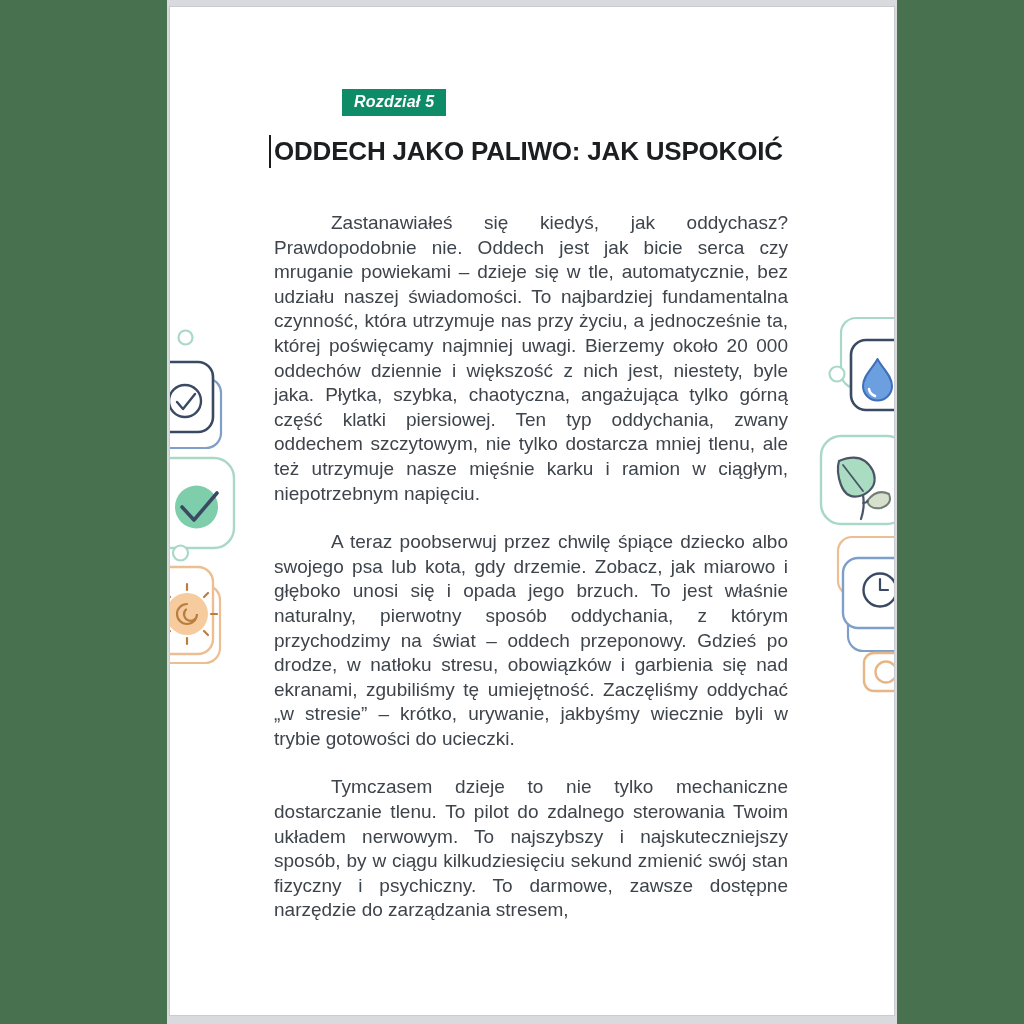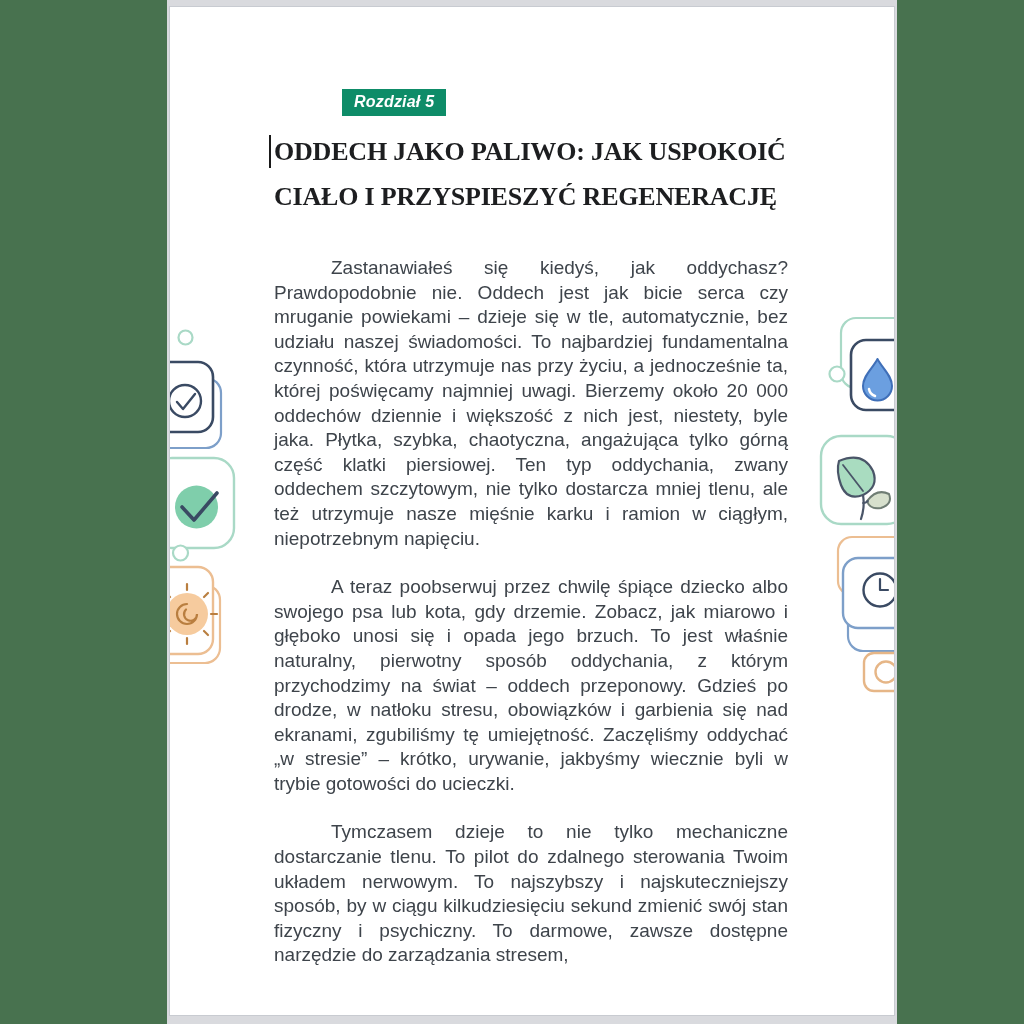--- a/index.html
+++ b/index.html
@@ -26,21 +26,21 @@
     background:#0e8c68;color:#ffffff;
     font-size:16px;font-weight:bold;font-style:italic;
     padding:4px 12px 5px 12px;letter-spacing:0.2px;
   }
   .page-title{
     position:relative;
     margin:13px 0 0 0;padding:0;
     font-size:26px;line-height:45px;font-weight:bold;
     color:#1d1e20;letter-spacing:-0.2px;
   }
-  .page-title .tline{display:block;white-space:nowrap;font-family:Liberation Serif, serif;}
+  .page-title .tline{display:block;white-space:nowrap;}
   .text-cursor{
     position:absolute;left:-5px;top:6px;width:2px;height:33px;background:#1a1a1a;
   }
   .body-text{margin-top:37px;}
   .body-text p{
     margin:0 0 24px 0;
     font-size:19px;line-height:24.6px;
     color:#3e444b;text-align:justify;text-indent:57px;
   }
   .deco{position:absolute;}
@@ -50,21 +50,20 @@
 <body>
 
 <div class="viewer-column">
   <div class="page">
 
     <div class="content">
       <div class="chapter-badge">Rozdział 5</div>
       <h1 class="page-title">
         <div class="text-cursor"></div>
         <span class="tline">ODDECH JAKO PALIWO: JAK USPOKOIĆ</span>
-        <span class="tline">CIAŁO I PRZYSPIESZYĆ REGENERACJĘ</span>
       </h1>
       <div class="body-text">
         <p>Zastanawiałeś się kiedyś, jak oddychasz? Prawdopodobnie nie. Oddech jest jak bicie serca czy mruganie powiekami – dzieje się w tle, automatycznie, bez udziału naszej świadomości. To najbardziej fundamentalna czynność, która utrzymuje nas przy życiu, a jednocześnie ta, której poświęcamy najmniej uwagi. Bierzemy około 20 000 oddechów dziennie i większość z nich jest, niestety, byle jaka. Płytka, szybka, chaotyczna, angażująca tylko górną część klatki piersiowej. Ten typ oddychania, zwany oddechem szczytowym, nie tylko dostarcza mniej tlenu, ale też utrzymuje nasze mięśnie karku i ramion w ciągłym, niepotrzebnym napięciu.</p>
         <p>A teraz poobserwuj przez chwilę śpiące dziecko albo swojego psa lub kota, gdy drzemie. Zobacz, jak miarowo i głęboko unosi się i opada jego brzuch. To jest właśnie naturalny, pierwotny sposób oddychania, z którym przychodzimy na świat – oddech przeponowy. Gdzieś po drodze, w natłoku stresu, obowiązków i garbienia się nad ekranami, zgubiliśmy tę umiejętność. Zaczęliśmy oddychać „w stresie” – krótko, urywanie, jakbyśmy wiecznie byli w trybie gotowości do ucieczki.</p>
         <p>Tymczasem dzieje to nie tylko mechaniczne dostarczanie tlenu. To pilot do zdalnego sterowania Twoim układem nerwowym. To najszybszy i najskuteczniejszy sposób, by w ciągu kilkudziesięciu sekund zmienić swój stan fizyczny i psychiczny. To darmowe, zawsze dostępne narzędzie do zarządzania stresem,</p>
       </div>
     </div>
 
     <svg class="deco" style="left:2px;top:317px" width="28" height="28" viewBox="0 0 28 28">
       <circle cx="13.5" cy="13.5" r="7" fill="none" stroke="#a9d9c6" stroke-width="2.2"></circle>

